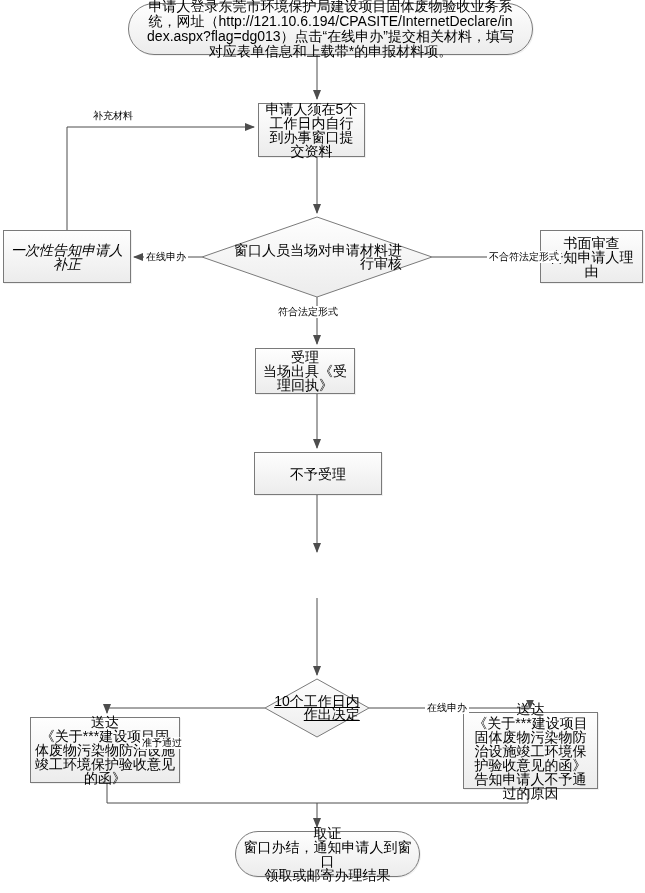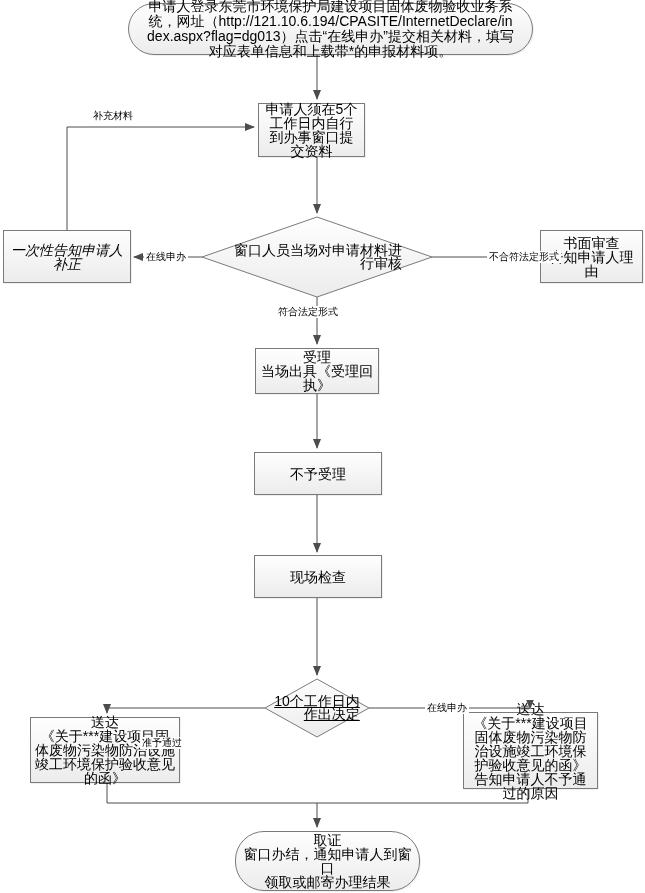--- a/index.html
+++ b/index.html
@@ -80,37 +80,36 @@
 
   <div class="node" style="left:258px;top:103px;width:107px;height:54px;">申请人须在5个工作日内自行到办事窗口提交资料</div>
 
   <div class="diamond-label" style="left:232px;top:245px;width:170px;height:24px;">窗口人员当场对申请材料进行审核</div>
 
   <div class="node" style="left:3px;top:230px;width:128px;height:53px;font-style:italic;">一次性告知申请人补正</div>
 
   <div class="node" style="left:540px;top:230px;width:103px;height:53px;">书面审查
 告知申请人理由</div>
 
-  <div class="node" style="left:255px;top:348px;width:124px;height:46px;">受理
+  <div class="node" style="left:255px;top:348px;width:100px;height:46px;">受理
 当场出具《受理回执》</div>
 
   <div class="node" style="left:254px;top:452px;width:128px;height:43px;">不予受理</div>
 
-  <div class="node" style="left:254px;top:555px;width:128px;height:43px;">现场检查</div>
 
   <div class="diamond-label" style="left:267px;top:682px;width:100px;height:52px;text-decoration:underline;">10个工作日内
 作出决定</div>
 
   <div class="node" style="left:30px;top:717px;width:150px;height:66px;">送达
 《关于***建设项目固体废物污染物防治设施竣工环境保护验收意见的函》</div>
 
   <div class="node" style="left:463px;top:712px;width:135px;height:77px;">送达
 《关于***建设项目固体废物污染物防治设施竣工环境保护验收意见的函》告知申请人不予通过的原因</div>
 
-  <div class="node terminator" style="left:235px;top:831px;width:185px;height:60px;border-radius:29px;">取证
+  <div class="node terminator" style="left:235px;top:831px;width:185px;height:46px;border-radius:29px;">取证
 窗口办结，通知申请人到窗口
 领取或邮寄办理结果</div>
 
   <span class="edge-label" style="left:113px;top:116px;">补充材料</span>
   <span class="edge-label" style="left:166px;top:257px;">在线申办</span>
   <span class="edge-label" style="left:487px;top:257px;margin-left:37px;">不合符法定形式</span>
   <span class="edge-label" style="left:308px;top:312px;">符合法定形式</span>
   <span class="edge-label" style="left:162px;top:708px;margin-top:35px;">准予通过</span>
   <span class="edge-label" style="left:447px;top:708px;">在线申办</span>
 

